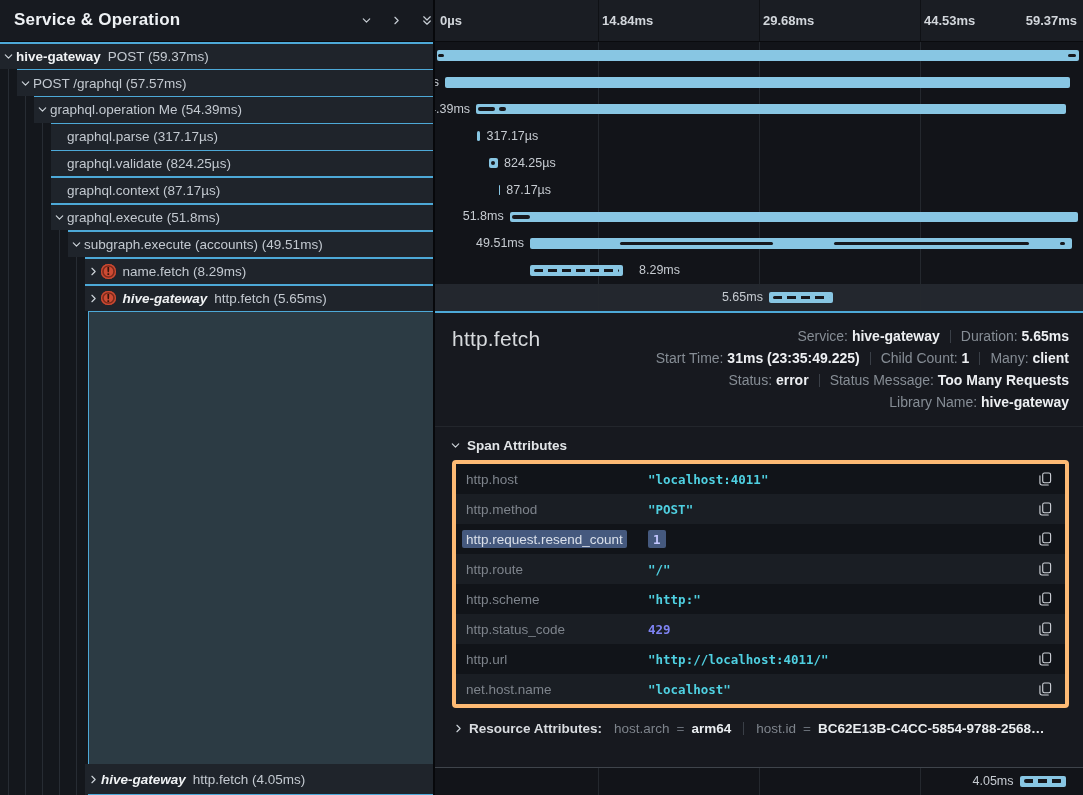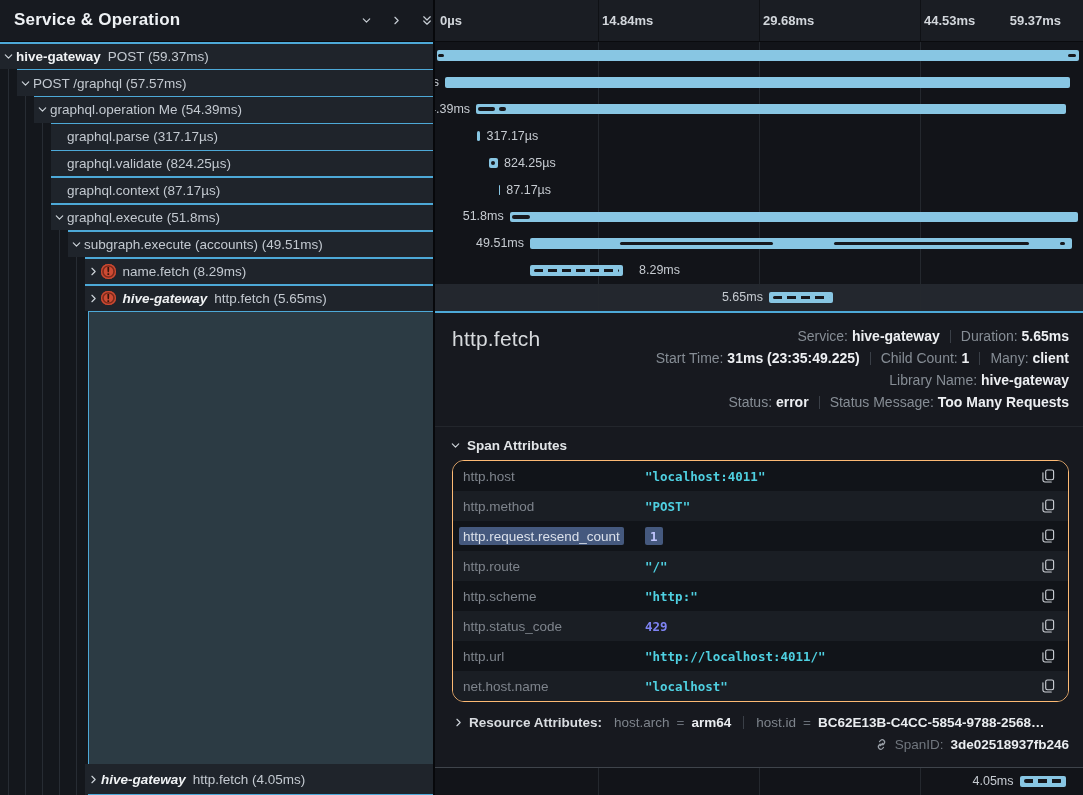--- a/index.html
+++ b/index.html
@@ -55,21 +55,21 @@
   .dhead{display:flex;justify-content:space-between;align-items:flex-start;padding:12px 14px 0 17px}
   .dtitle{font-size:21px;color:#d7dadd;letter-spacing:.2px;padding-top:2px}
   .dmeta{text-align:right}
   .mline{height:22px;line-height:22px;font-size:14px;white-space:nowrap}
   .ml{color:#868d95}.mv{color:#edeff2;font-weight:700}
   .vsep{display:inline-block;width:1px;height:13px;background:#3a3f47;margin:0 10px;vertical-align:-2px}
   .dsep{border-top:1px solid #23262c;margin-top:13px}
   .attr-head{display:flex;align-items:center;gap:6px;margin:11px 0 7px 15px;
              font-size:13.5px;font-weight:700;color:#e2e5e8}
   .attr-head .chev{width:auto}
-  .atable{margin:0 14px 0 17px;border:1px solid #fdba74;border-radius:12px;overflow:hidden}
+  .atable{margin:0 14px 0 17px;border:4px solid #fdba74;border-radius:4px;overflow:hidden}
   .arow{display:flex;align-items:center;height:30px;padding:0 13px 0 10px;box-sizing:border-box}
   .arow:nth-child(odd){background:#111419}
   .arow:nth-child(even){background:#1a1e24}
   .akey{width:182px;flex:none;font-size:13.5px;color:#7e848c}
   .aksel{background:#45597e;color:#dae0ea;padding:1.5px 4px;border-radius:2px;margin-left:-4px}
   .aval{flex:1;font-family:"DejaVu Sans Mono",monospace;font-size:12.5px;font-weight:700;white-space:nowrap}
   .aval .str{color:#4fd0e1}.aval .num{color:#7e83f2}
   .avsel{background:#45597e;padding:1.5px 5px;border-radius:2px;color:#c3c7ff!important}
   .acopy{color:#ced2d8;flex:none;margin-left:10px;display:flex;cursor:pointer}
   .res{display:flex;align-items:center;margin:13px 14px 0 15px;font-size:13.5px;white-space:nowrap;overflow:hidden}
@@ -280,21 +280,21 @@
 
 <div class="right">
   <div class="rheader" id="rheader">
       <i class="hgrid" style="left:163px"></i>
       <i class="hgrid" style="left:324px"></i>
       <i class="hgrid" style="left:485px"></i>
       <span class="tick" style="left: 5px;">0µs</span>
       <span class="tick" style="left: 167px;">14.84ms</span>
       <span class="tick" style="left: 328px;">29.68ms</span>
       <span class="tick" style="left: 489px;">44.53ms</span>
-      <span class="tick" style="right: 22px;">59.37ms</span>
+      <span class="tick" style="right: 6px;">59.37ms</span>
     </div>
   <div class="rows" id="bars">
       <i class="grid" style="left:163px"></i>
       <i class="grid" style="left:324px"></i>
       <i class="grid" style="left:485px"></i>
       <div class="strip" style="top: 0px;">
         <div class="bar" style="left:2.0px;width:642.2px">
           <i class="seg" style="left:0.5px;width:6.0px"></i>
           <i class="seg" style="left:631.3px;width:7.6px"></i>
         </div>
@@ -351,22 +351,22 @@
         </div>
       </div>
     </div>
 
   <div class="details">
     <div class="dhead">
       <div class="dtitle">http.fetch</div>
       <div class="dmeta" id="dmeta">
           <div class="mline"><span class="ml">Service: </span><span class="mv">hive-gateway</span><i class="vsep"></i><span class="ml">Duration: </span><span class="mv">5.65ms</span></div>
           <div class="mline"><span class="ml">Start Time: </span><span class="mv">31ms (23:35:49.225)</span><i class="vsep"></i><span class="ml">Child Count: </span><span class="mv">1</span><i class="vsep"></i><span class="ml">Many: </span><span class="mv">client</span></div>
+          <div class="mline"><span class="ml">Status: </span><span class="mv">error</span><i class="vsep"></i><span class="ml">Status Message: </span><span class="mv">Too Many Requests</span></div>
           <div class="mline"><span class="ml">Library Name: </span><span class="mv">hive-gateway</span></div>
-          <div class="mline"><span class="ml">Status: </span><span class="mv">error</span><i class="vsep"></i><span class="ml">Status Message: </span><span class="mv">Too Many Requests</span></div>
         </div>
     </div>
     <div class="dsep"></div>
     <div class="attr-head">
       <span class="chev" id="attrChev">
           <svg viewBox="0 0 12 12" width="11" height="11">
             <path d="M2.5 4.2 6 7.7l3.5-3.5" fill="none" stroke="currentColor" stroke-width="1.3" stroke-linecap="round" stroke-linejoin="round"></path>
           </svg>
         </span>
       <span>Span Attributes</span>
@@ -457,29 +457,20 @@
         <span class="chev">
           <svg viewBox="0 0 12 12" width="11" height="11">
             <path d="M4.3 2.5 7.8 6l-3.5 3.5" fill="none" stroke="currentColor" stroke-width="1.3" stroke-linecap="round" stroke-linejoin="round"></path>
           </svg>
         </span>
         <span class="rhead">Resource Attributes:</span>
         <span><span class="rk">host.arch</span><span class="req">=</span><span class="rv">arm64</span></span>
         <i class="vsep"></i>
         <span><span class="rk">host.id</span><span class="req">=</span><span class="rv trunc">BC62E13B-C4CC-5854-9788-2568…</span></span>
       </div>
-    <div class="spanid">
-      <span class="linkic" id="linkic">
-          <svg viewBox="0 0 14 14" width="13" height="13">
-            <path d="M5.7 8.3 8.3 5.7 M4.8 3.9l1.3-1.3a2.55 2.55 0 0 1 3.6 3.6L8.4 7.5 M9.2 10.1l-1.3 1.3a2.55 2.55 0 0 1-3.6-3.6l1.3-1.3" fill="none" stroke="currentColor" stroke-width="1.3" stroke-linecap="round" stroke-linejoin="round"></path>
-          </svg>
-        </span>
-      <span class="sidl">SpanID:</span>
-      <span class="sidv">3de02518937fb246</span>
-    </div>
   </div>
 
   <div class="bstrip" id="bstrip">
       <i class="grid" style="left:163px"></i>
       <i class="grid" style="left:324px"></i>
       <i class="grid" style="left:485px"></i>
       <span class="blab" style="right:69.5px">4.05ms</span>
       <div class="bar" style="left:584.5px;width:46.6px">
         <i class="dash"></i>
       </div>

